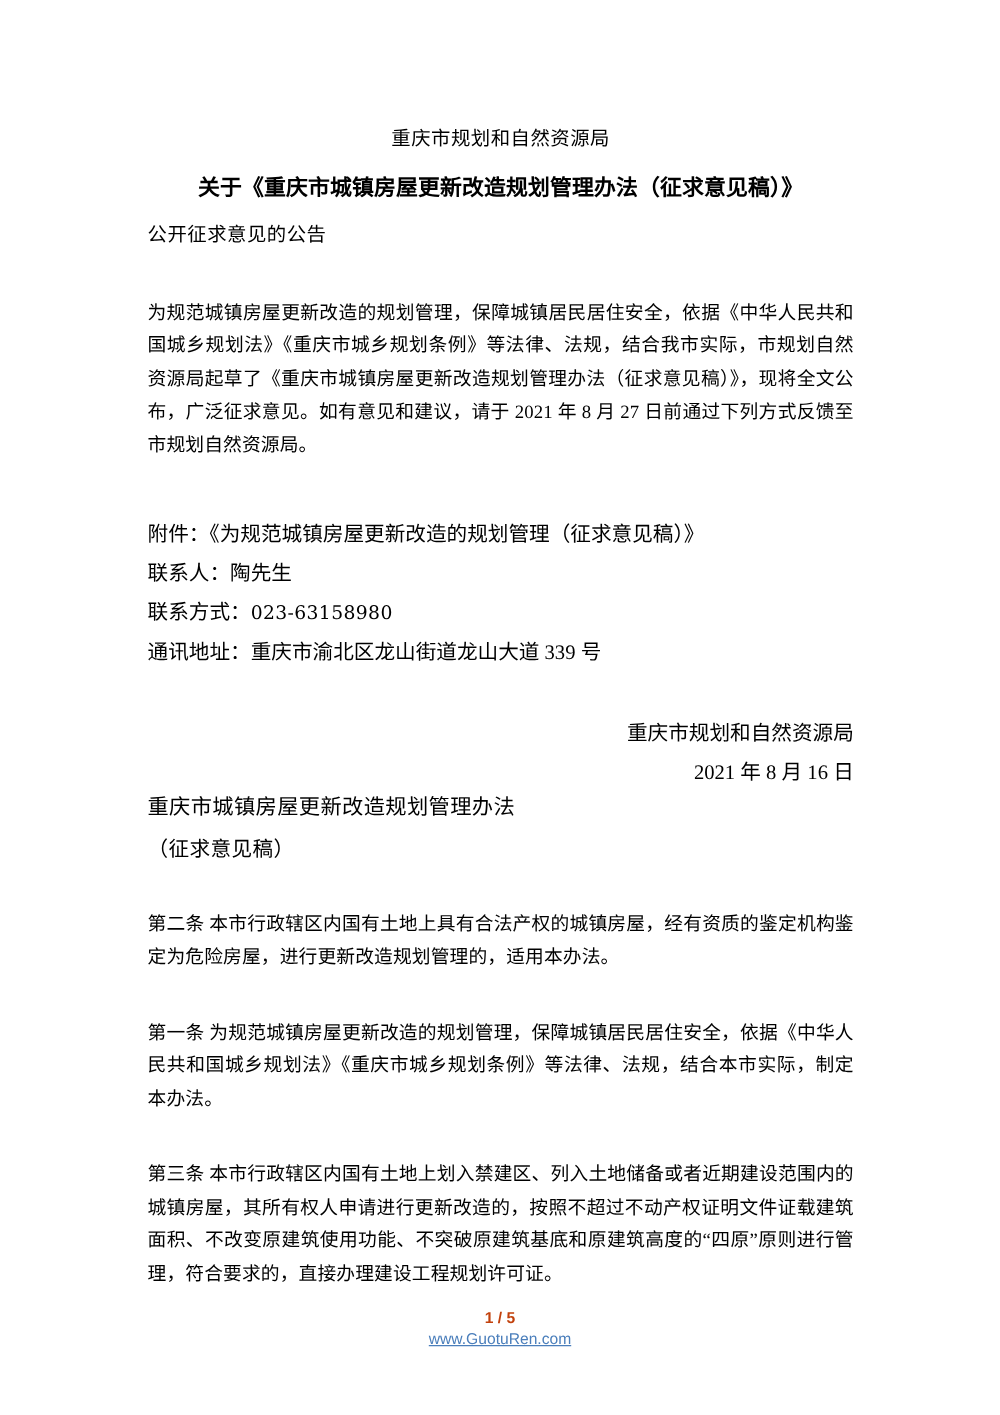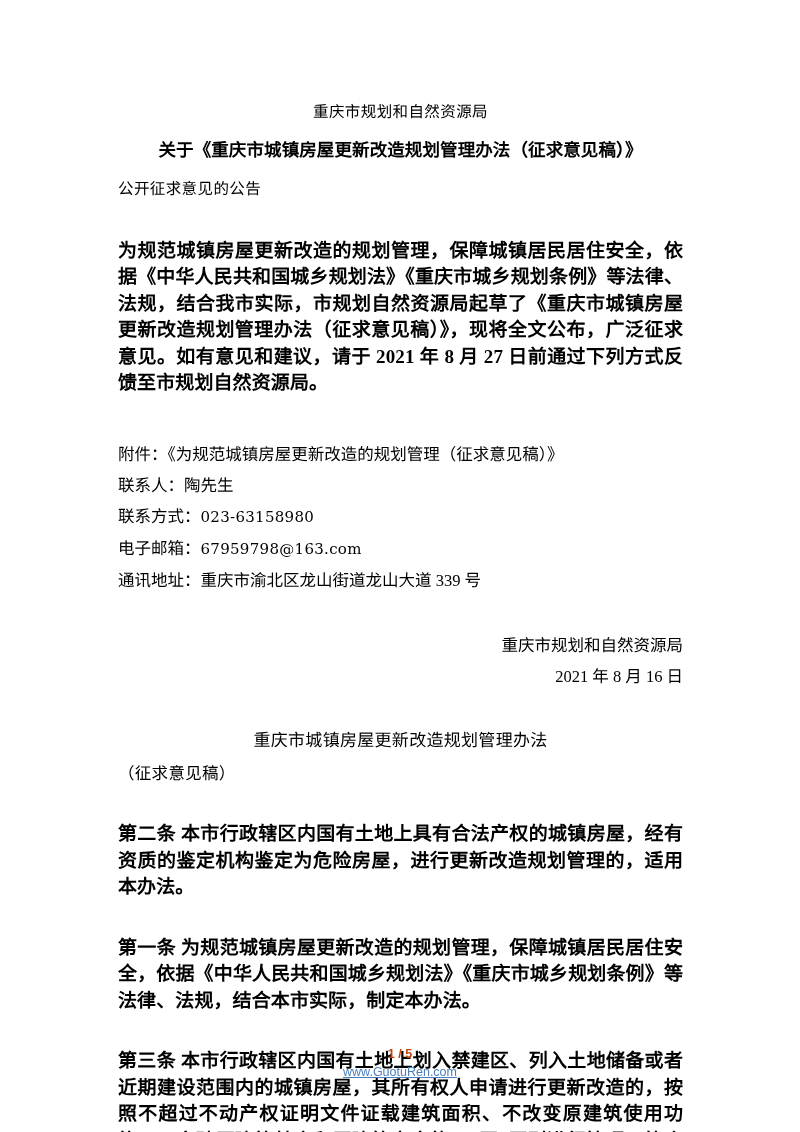--- a/index.html
+++ b/index.html
@@ -49,26 +49,25 @@
   .hdr-sub {
     text-align: left;
     font-size: 15.5px;
     line-height: 1.5;
     margin-top: 13px;
     letter-spacing: 0.4px;
   }
 
   
   .para {
-    font-size: 19px;
+    font-size: 15px;
     line-height: 26.5px;
     text-align: justify;
     text-justify: inter-ideograph;
     letter-spacing: 0.1px;
-    font-weight: bold;
   }
   .para-intro { margin-top: 38px; }
 
   .contact-block { margin-top: 42px; }
   .contact-line {
     font-size: 16.5px;
     line-height: 31px;
     white-space: nowrap;
   }
   .mono-ish {
@@ -79,24 +78,23 @@
 
   .sign-block { margin-top: 34px; }
   .sign-line {
     text-align: right;
     font-size: 16.5px;
     line-height: 31px;
   }
 
   
   .doc-title {
-    text-align: center;
+    text-align: left;
     font-size: 17px;
     line-height: 1.5;
-    margin-top: 36px;
     letter-spacing: 0.3px;
   }
   .doc-subtitle {
     text-align: left;
     font-size: 16.5px;
     line-height: 1.5;
     margin-top: 9px;
     letter-spacing: 0.3px;
   }
 
@@ -146,23 +144,20 @@
       <div class="contact-line">附件：《为规范城镇房屋更新改造的规划管理（征求意见稿）》</div>
 
       <div class="contact-line">
         <span>联系人：</span><span>陶先生</span>
       </div>
 
       <div class="contact-line">
         <span>联系方式：</span><span class="mono-ish">023-63158980</span>
       </div>
 
-      <div class="contact-line">
-        <span>电子邮箱：</span><span class="mono-ish">67959798@163.com</span>
-      </div>
 
       <div class="contact-line">
         <span>通讯地址：</span><span>重庆市渝北区龙山街道龙山大道 339 号</span>
       </div>
     </div>
 
     <div class="sign-block">
       <div class="sign-line">重庆市规划和自然资源局</div>
       <div class="sign-line">2021 年 8 月 16 日</div>
     </div>

